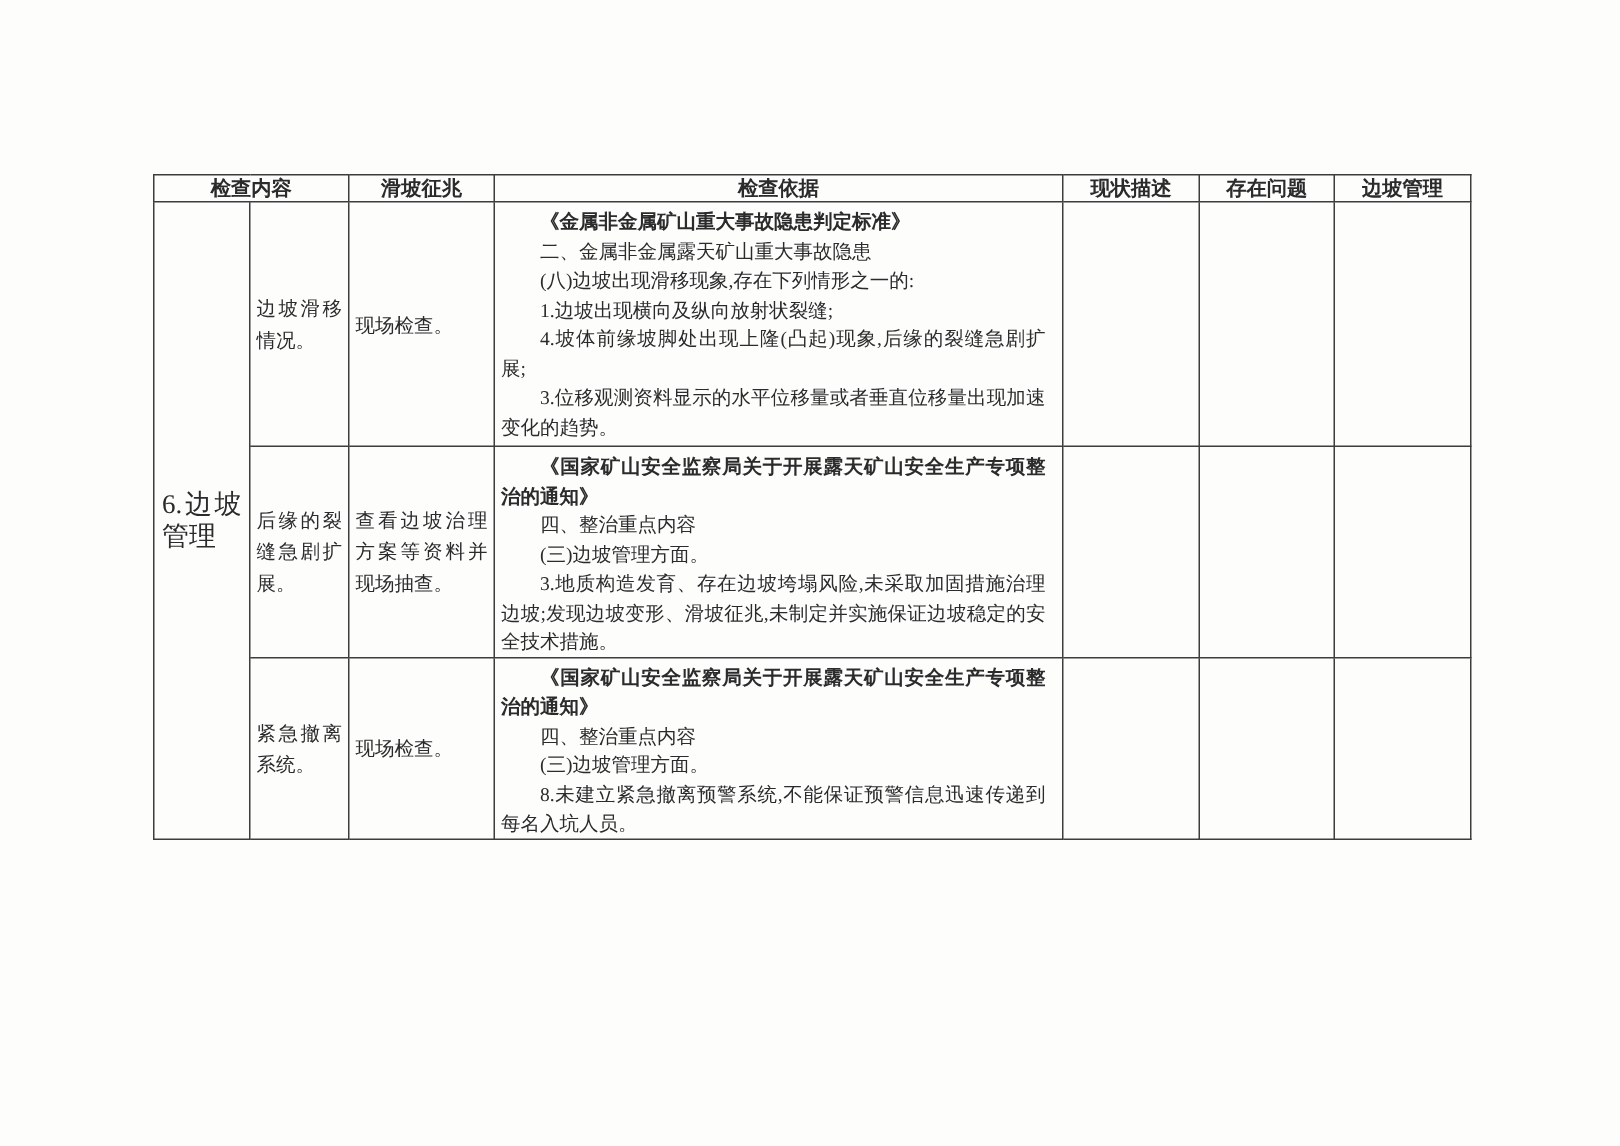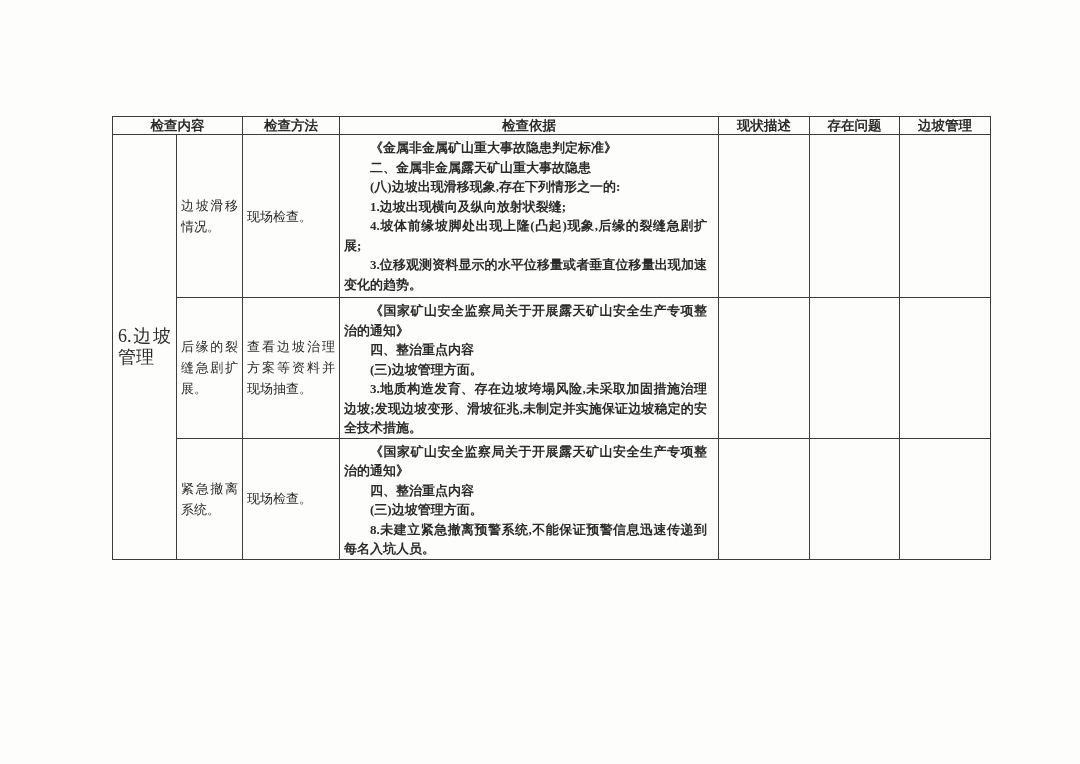--- a/index.html
+++ b/index.html
@@ -4,21 +4,21 @@
 <style>
   html,body{margin:0;padding:0;}
   body{
     width:1080px;height:764px;position:relative;
     background:#fdfdfc;
     font-family:"Liberation Serif","DejaVu Serif",serif;
     color:#2b2b2b;
   }
   .sheet{position:absolute;inset:0;background:#fdfdfc;}
   table.checklist{
-    position:absolute;left:112px;top:116px;width:878px;
+    position:absolute;left:102px;top:116px;width:878px;
     border-collapse:collapse;table-layout:fixed;
   }
   .checklist th,.checklist td{
     border:1px solid #3d3d3d;
     font-weight:normal;
     overflow:hidden;
   }
   .checklist thead th{
     height:17px;font-size:13.5px;font-weight:bold;
     text-align:center;padding:0 2px;line-height:17px;
@@ -35,21 +35,21 @@
     padding:0 4px;font-size:13px;line-height:21px;
   }
   td.basis{
     vertical-align:top;
     padding:3px 11px 0 4px;
     font-size:13px;
     margin-top:32px;
   }
   td.basis p{
     margin:0;text-indent:2em;line-height:19.5px;
-    text-align:justify;text-justify:inter-ideograph;font-weight:bold;
+    text-align:justify;text-justify:inter-ideograph;
   }
   td.basis p.doc-title{font-weight:bold;}
   td.blank{background:transparent;}
   .page-number{
     position:absolute;left:0;right:0;top:676px;
     text-align:center;font-size:12.5px;color:#333;
     font-family:"Liberation Serif","DejaVu Serif",serif;
   }
 </style>
 </head>
@@ -63,21 +63,21 @@
         <col style="width:66px">
         <col style="width:97px">
       <col style="width:379px">
         <col style="width:91px">
         <col style="width:90px">
       <col style="width:91px">
     </colgroup>
     <thead>
       <tr>
         <th colspan="2">检查内容</th>
-        <th>检查方法</th>
+        <th>滑坡征兆</th>
         <th>检查依据</th>
         <th>现状描述</th>
         <th>存在问题</th>
         <th>边坡管理</th>
       </tr>
     </thead>
     <tbody>
       <tr class="r1">
         <td class="cat" rowspan="3">6.边坡管理</td>
         <td class="content">边坡滑移情况。</td>

